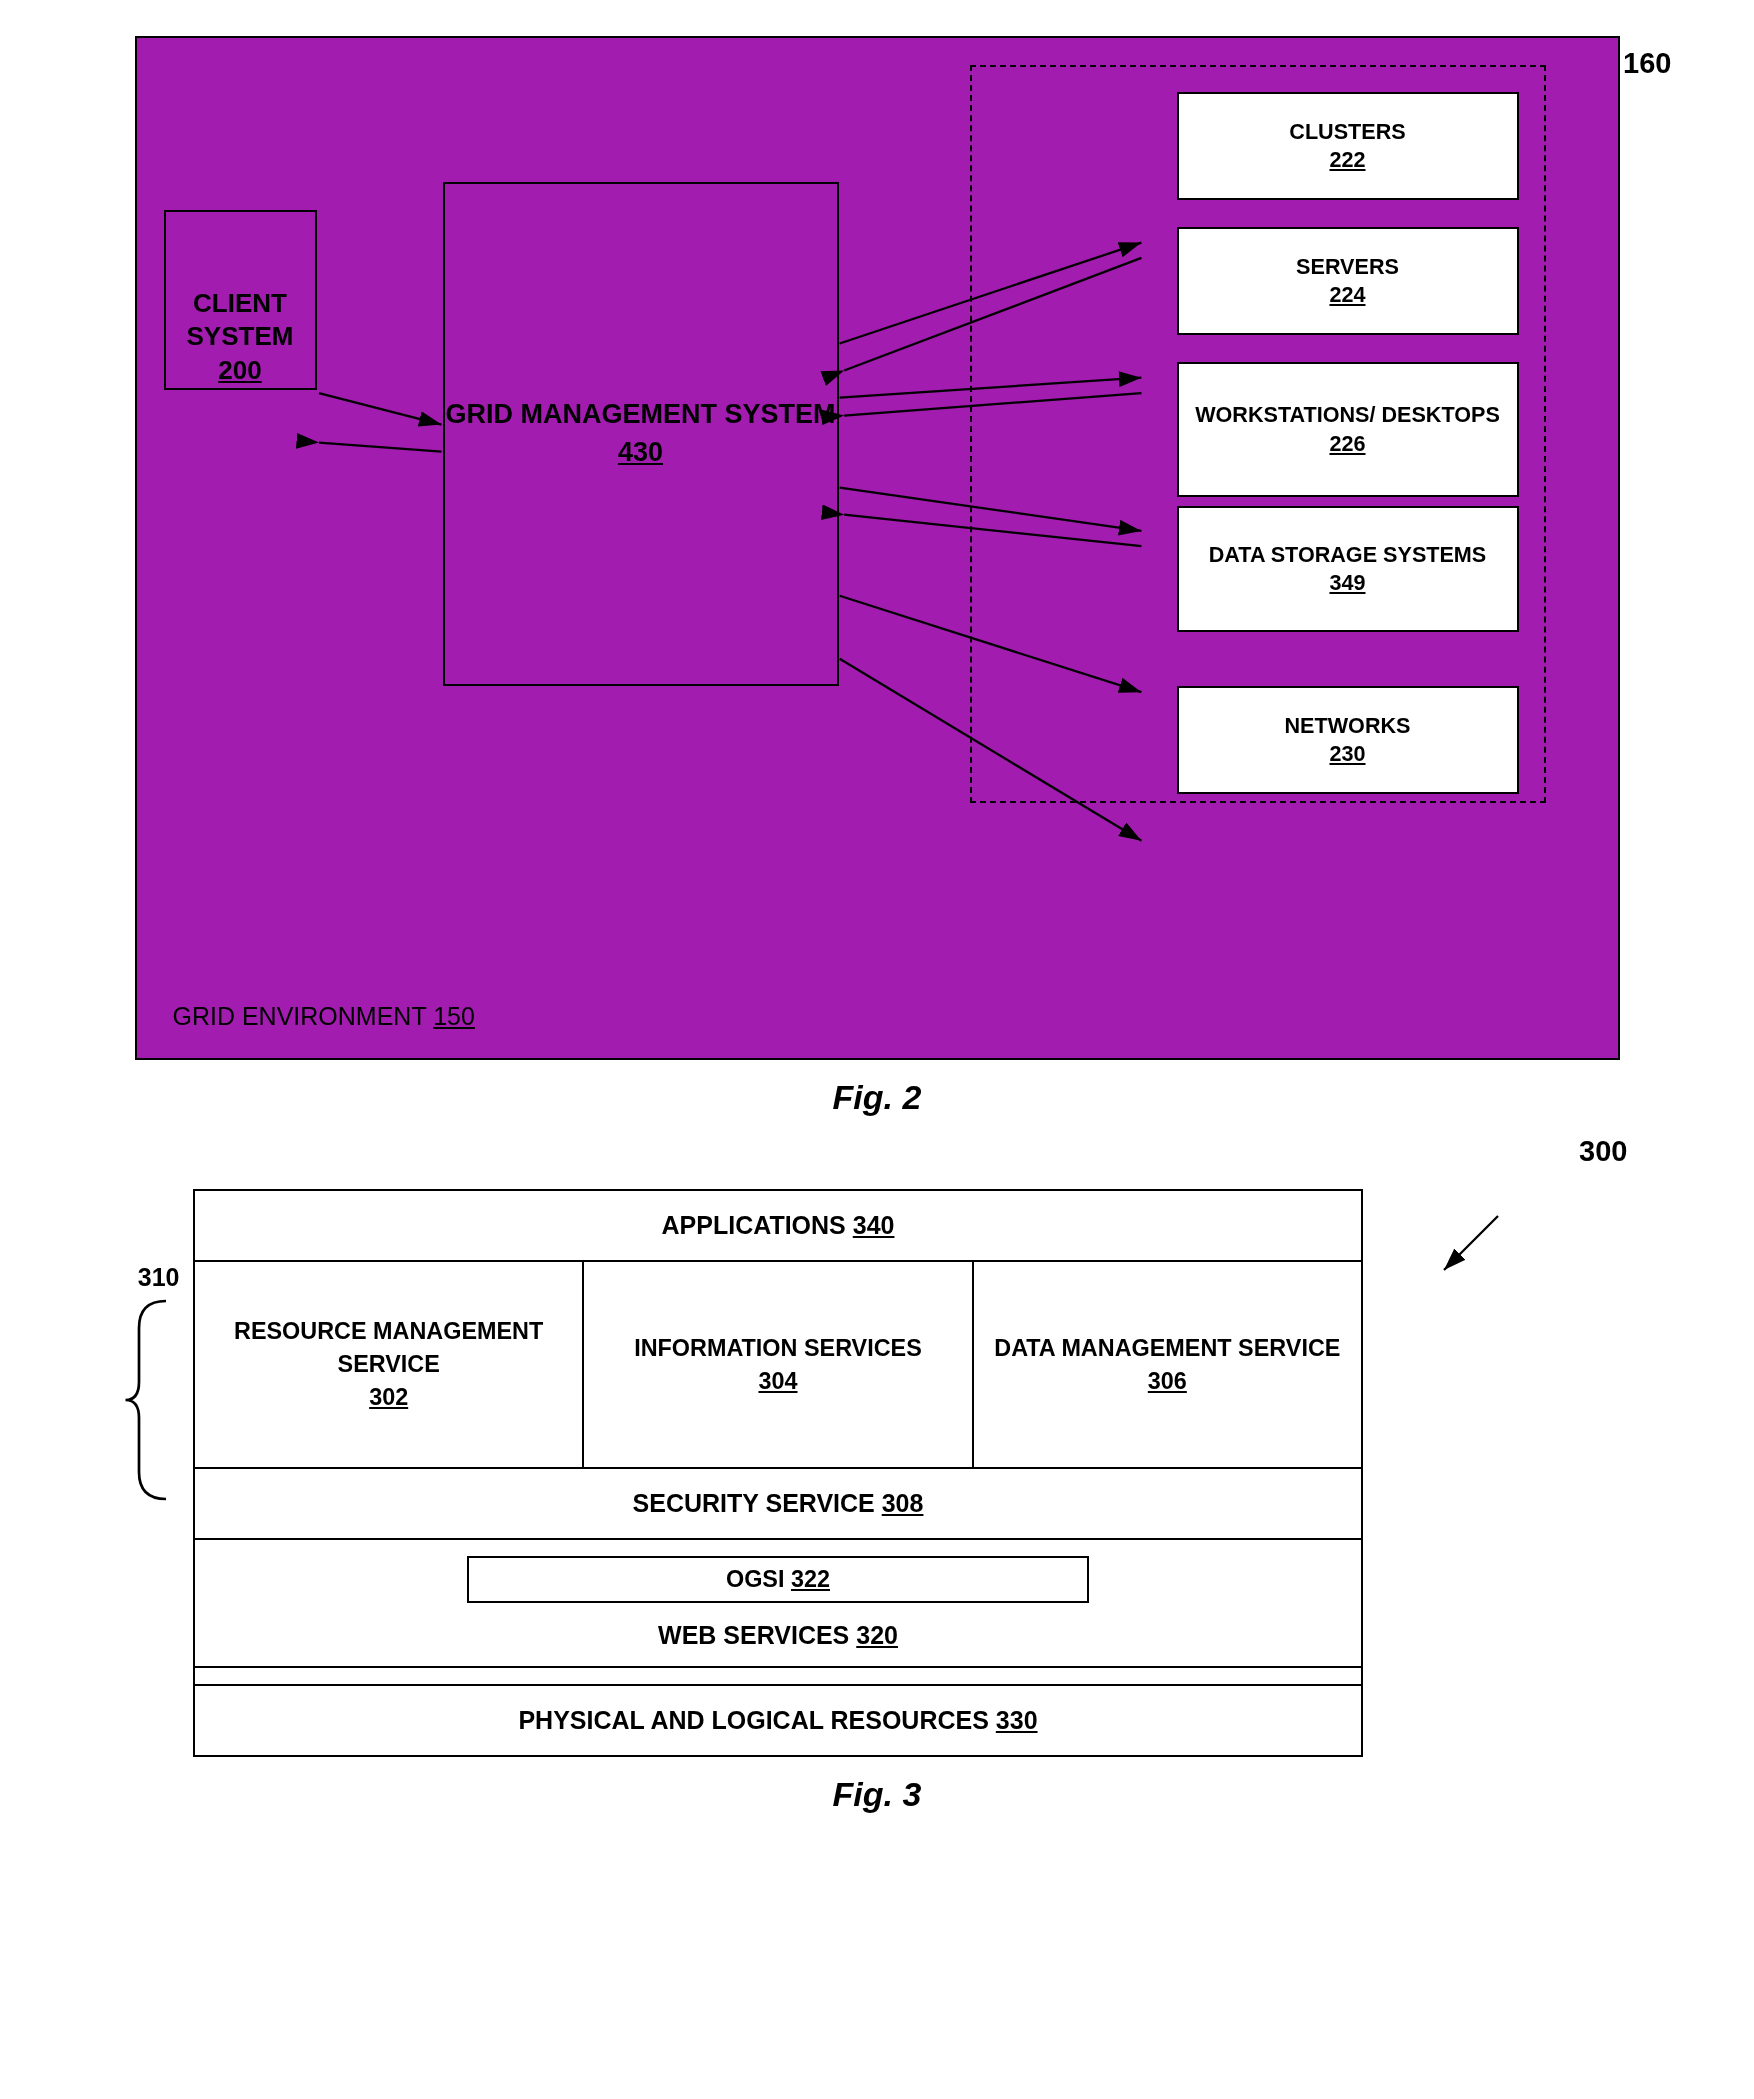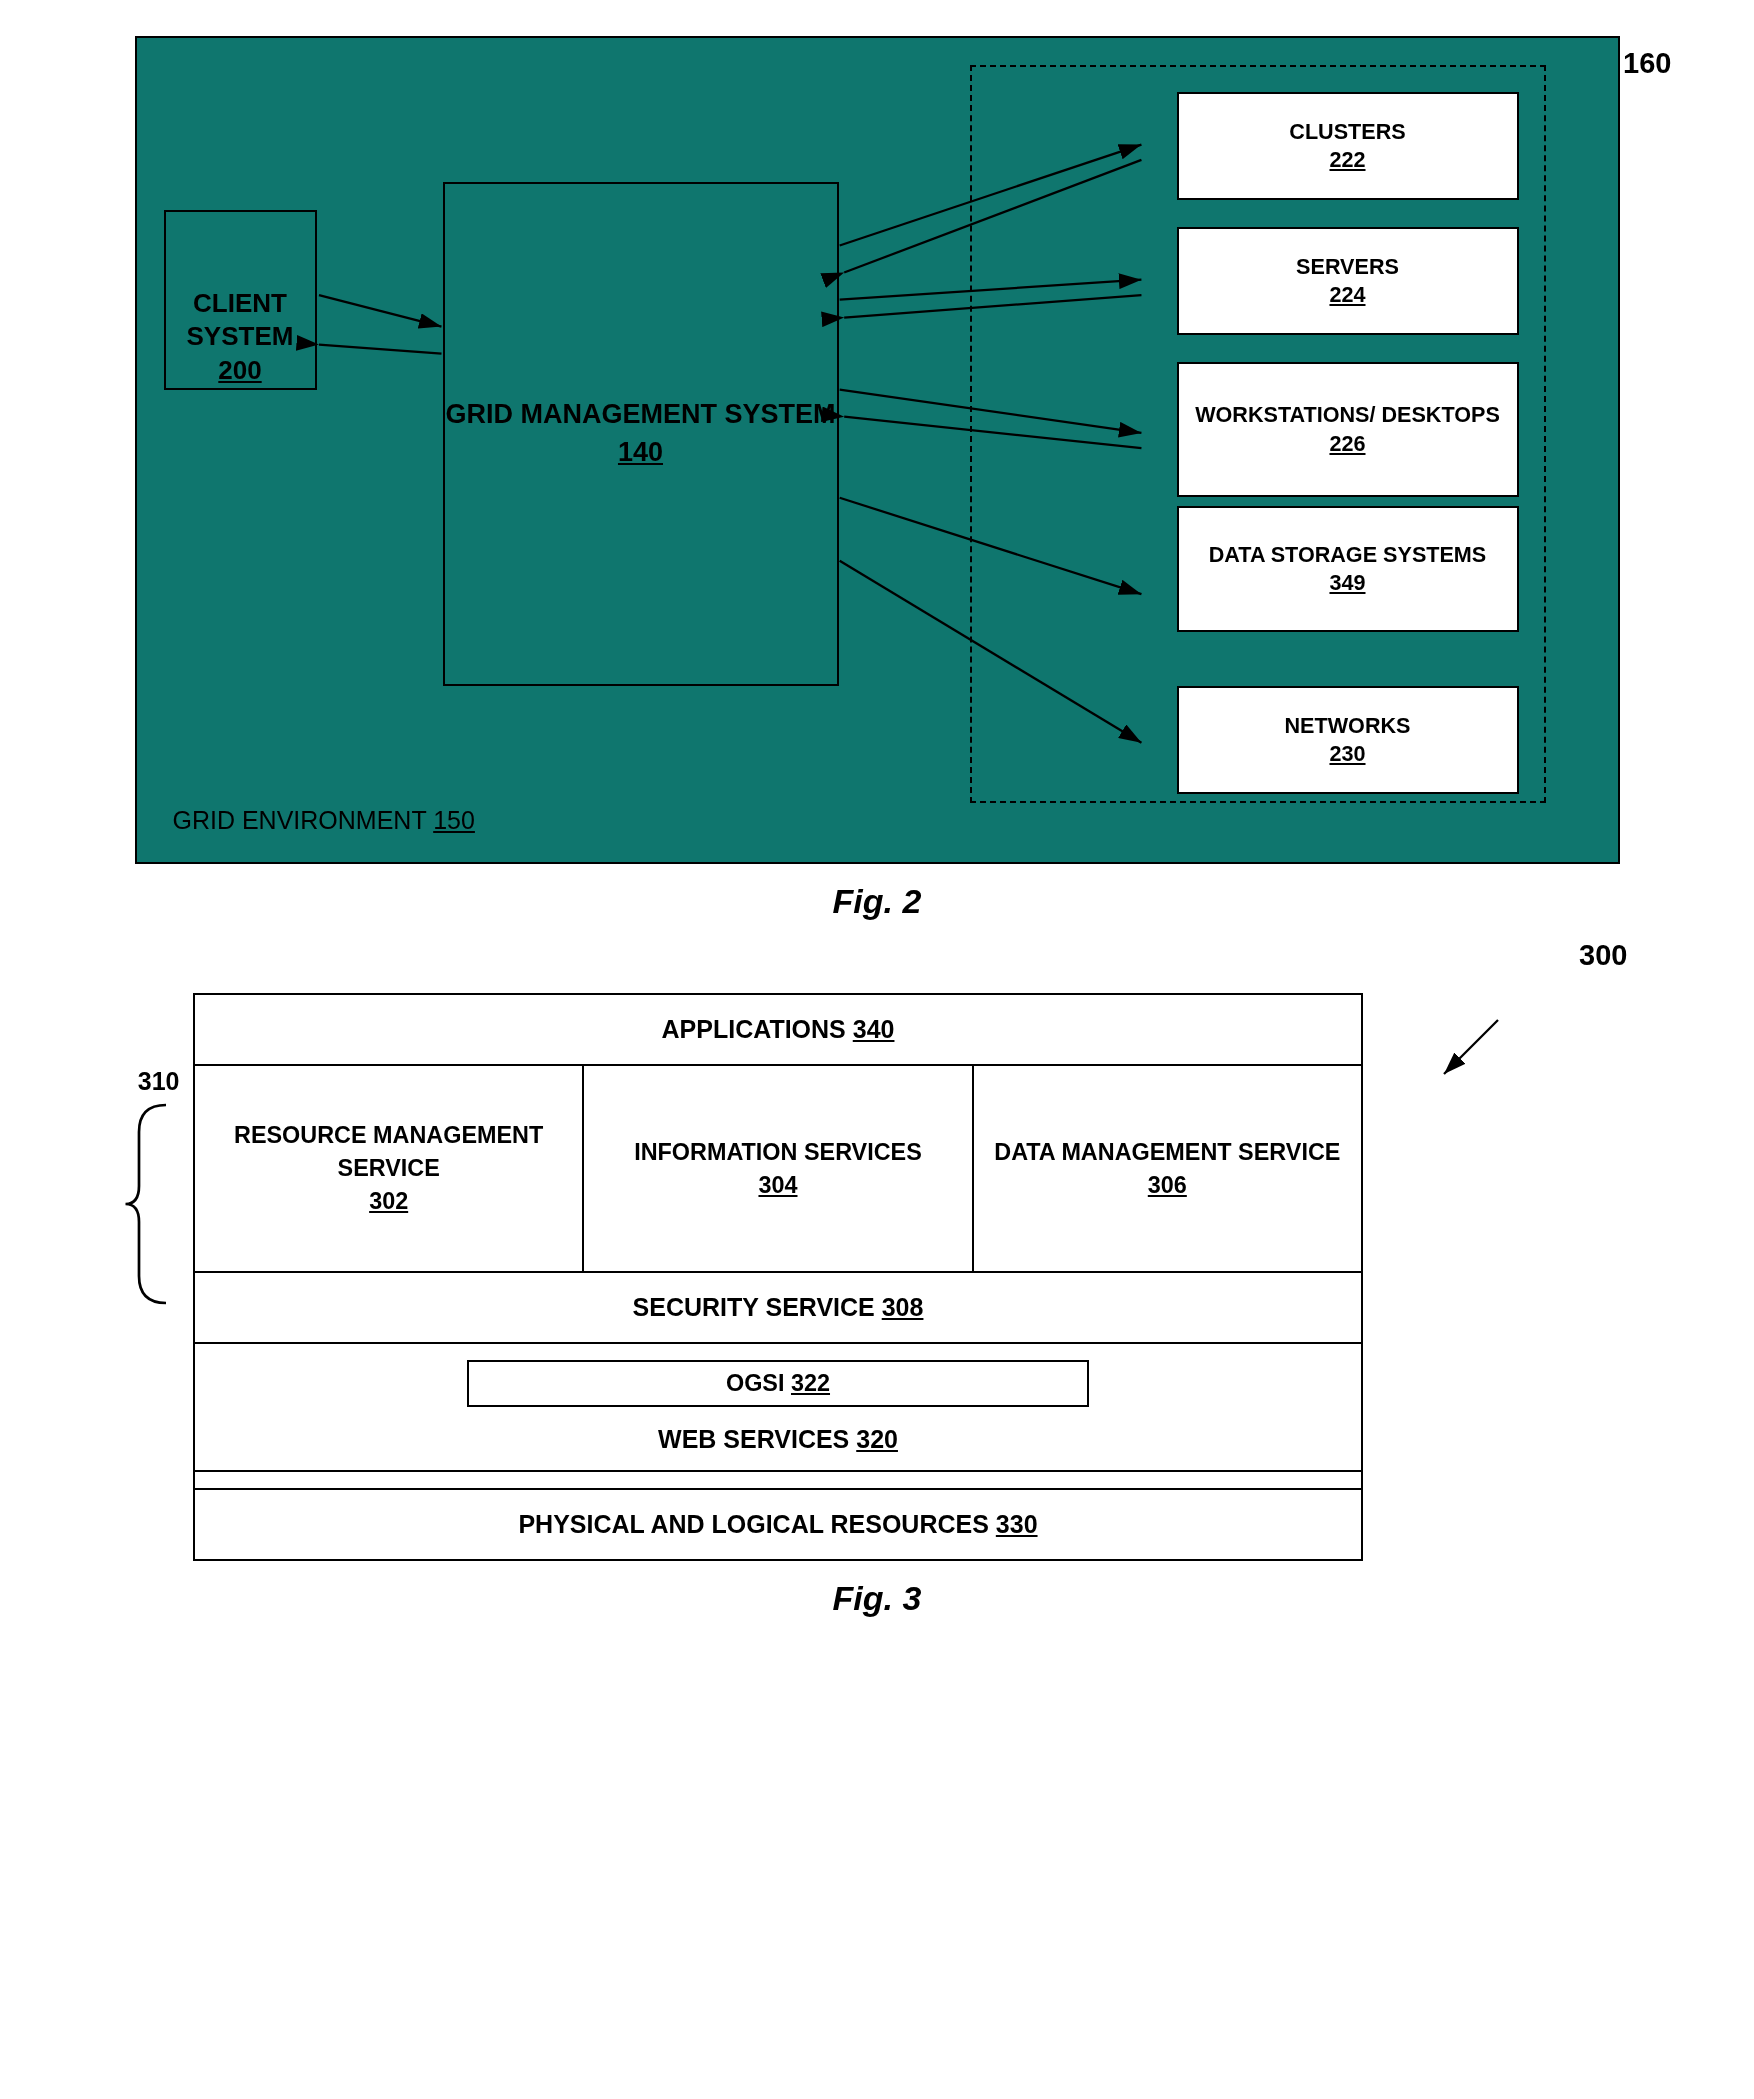--- a/index.html
+++ b/index.html
@@ -18,24 +18,24 @@
     .fig2-container {
       width: 1530px;
       display: flex;
       flex-direction: column;
       align-items: center;
       margin-bottom: 18px;
     }
 
     .fig2-diagram {
       width: 1485px;
-      height: 828px;
+      height: 1024px;
       border: 2.7px solid #000;
       position: relative;
-      background: #0f766e;
+      background: #a21caf;
     }
 
     
     .grid-env-label {
       position: absolute;
       bottom: 27px;
       left: 36px;
       font-size: 25px;
       font-weight: normal;
     }
@@ -282,21 +282,21 @@
     <div class="client-box">
       <span>
         <span>CLIENT SYSTEM</span><br>
         <u>200</u>
       </span>
     </div>
 
     <div class="gms-box">
       <span>
         <span>GRID MANAGEMENT SYSTEM</span><br>
-        <u>140</u>
+        <u>430</u>
       </span>
     </div>
 
     <div class="resources-dashed"></div>
 
     <div class="resource-item res-clusters">
       <span><span>CLUSTERS</span><br><u>222</u></span>
     </div>
     <div class="resource-item res-servers">
       <span><span>SERVERS</span><br><u>224</u></span>

